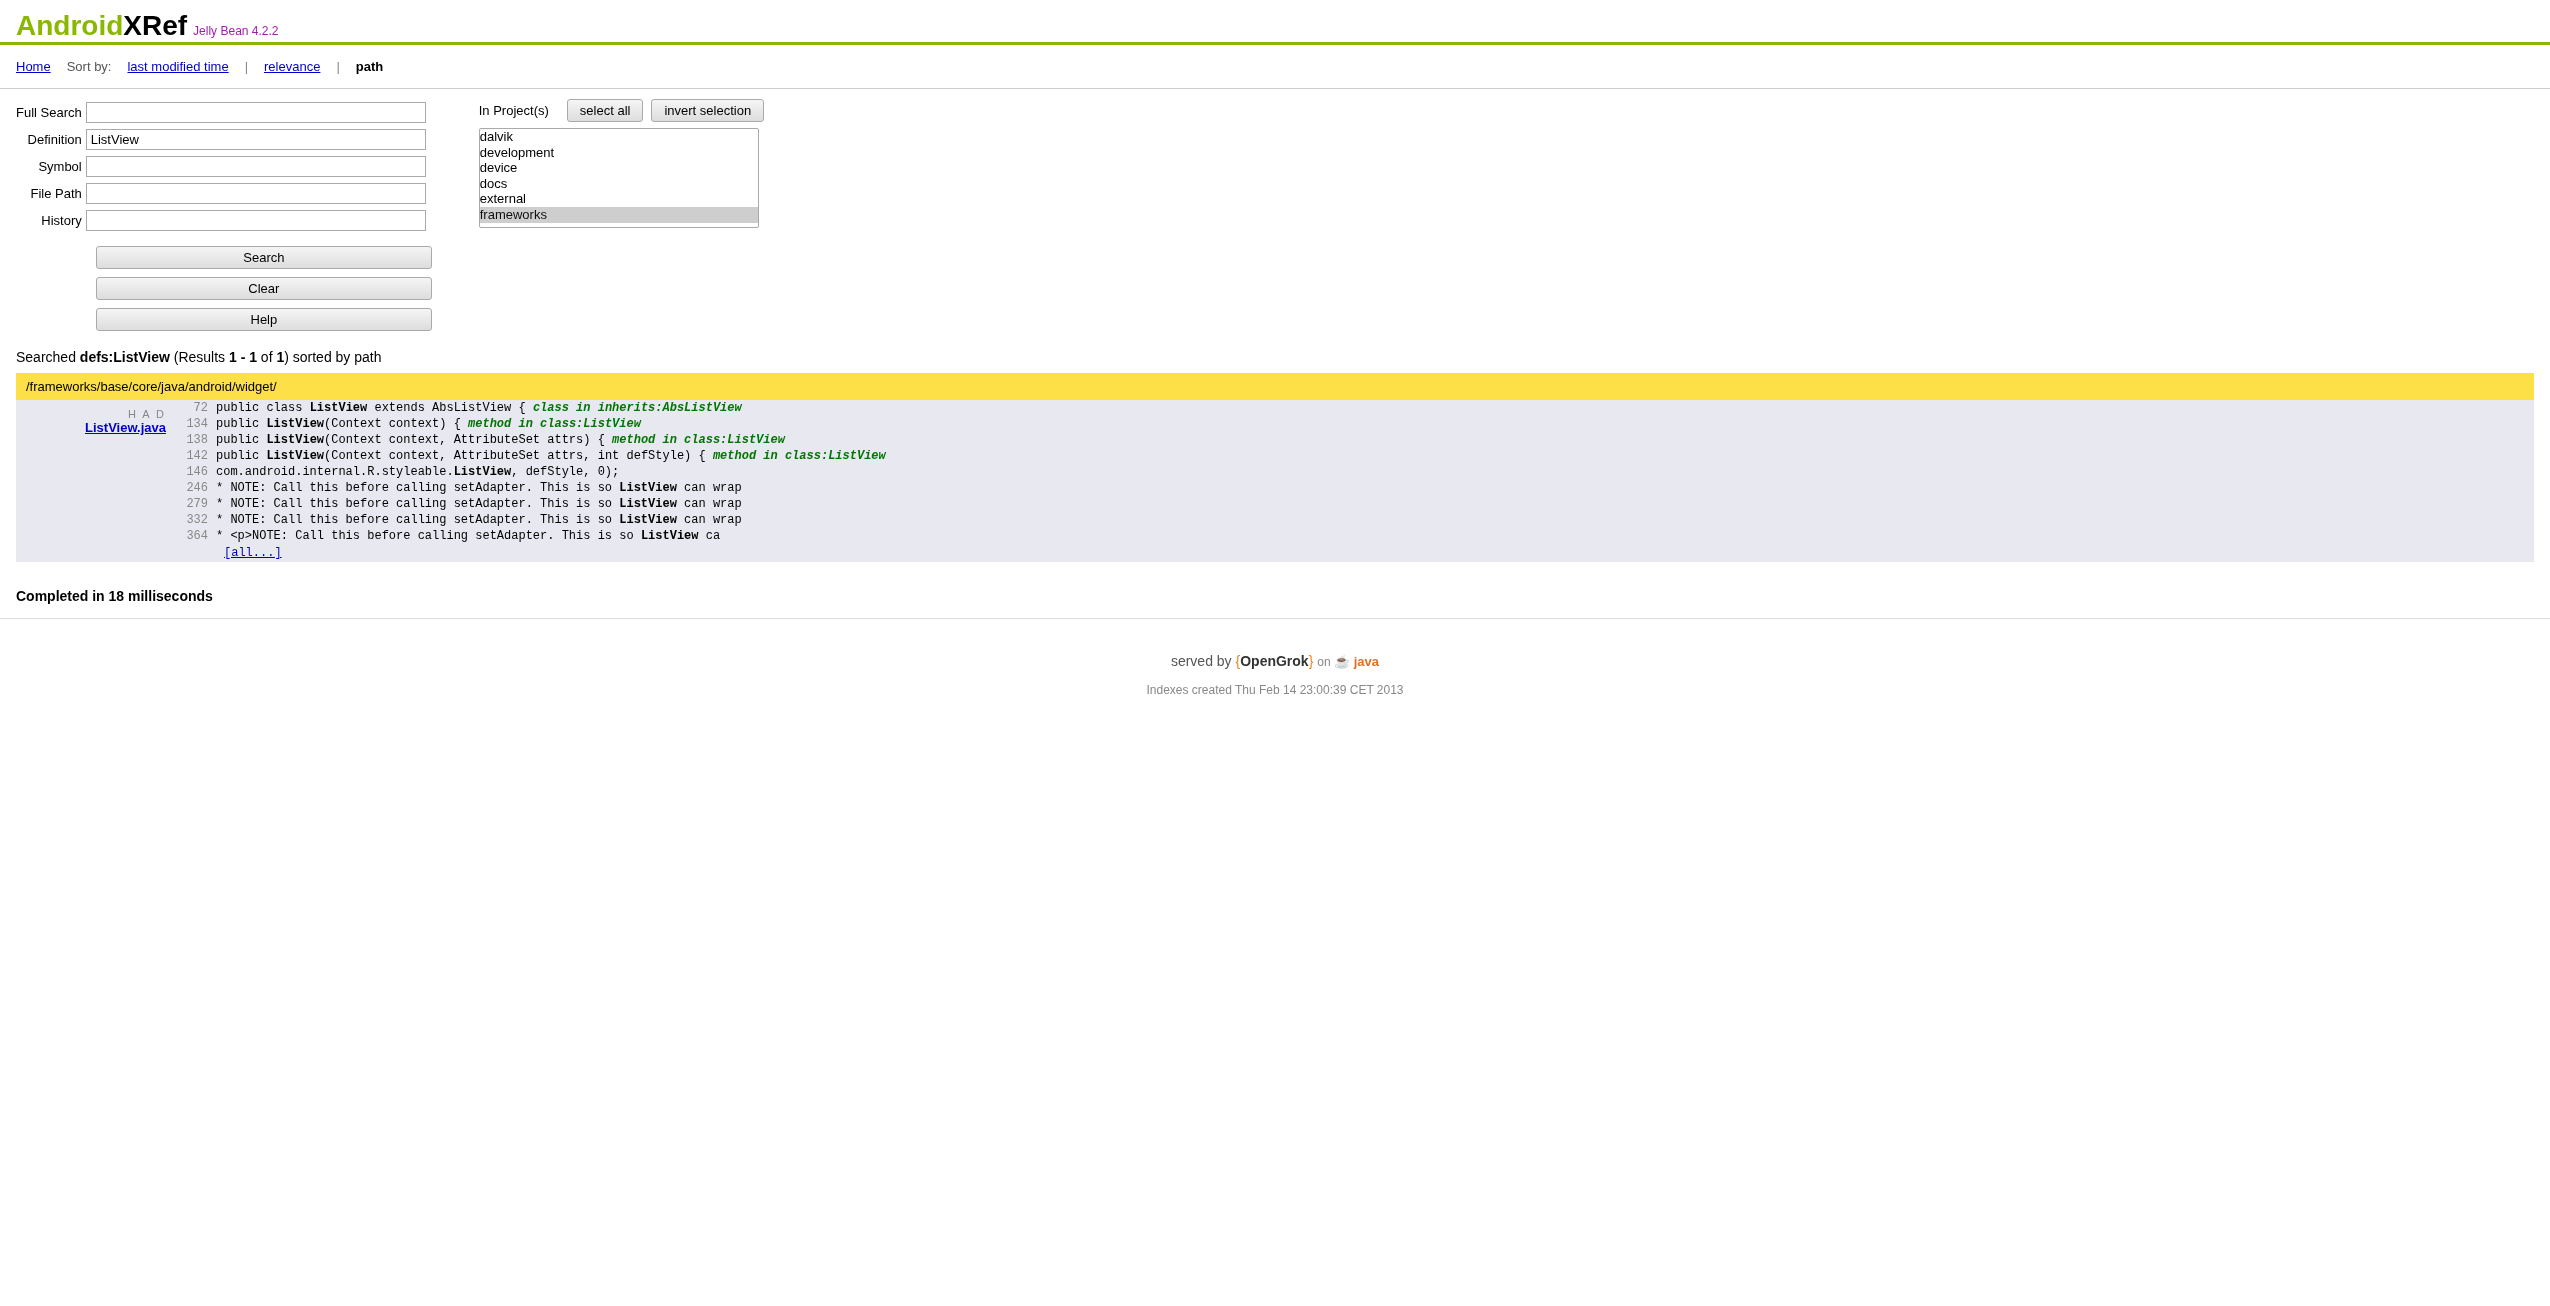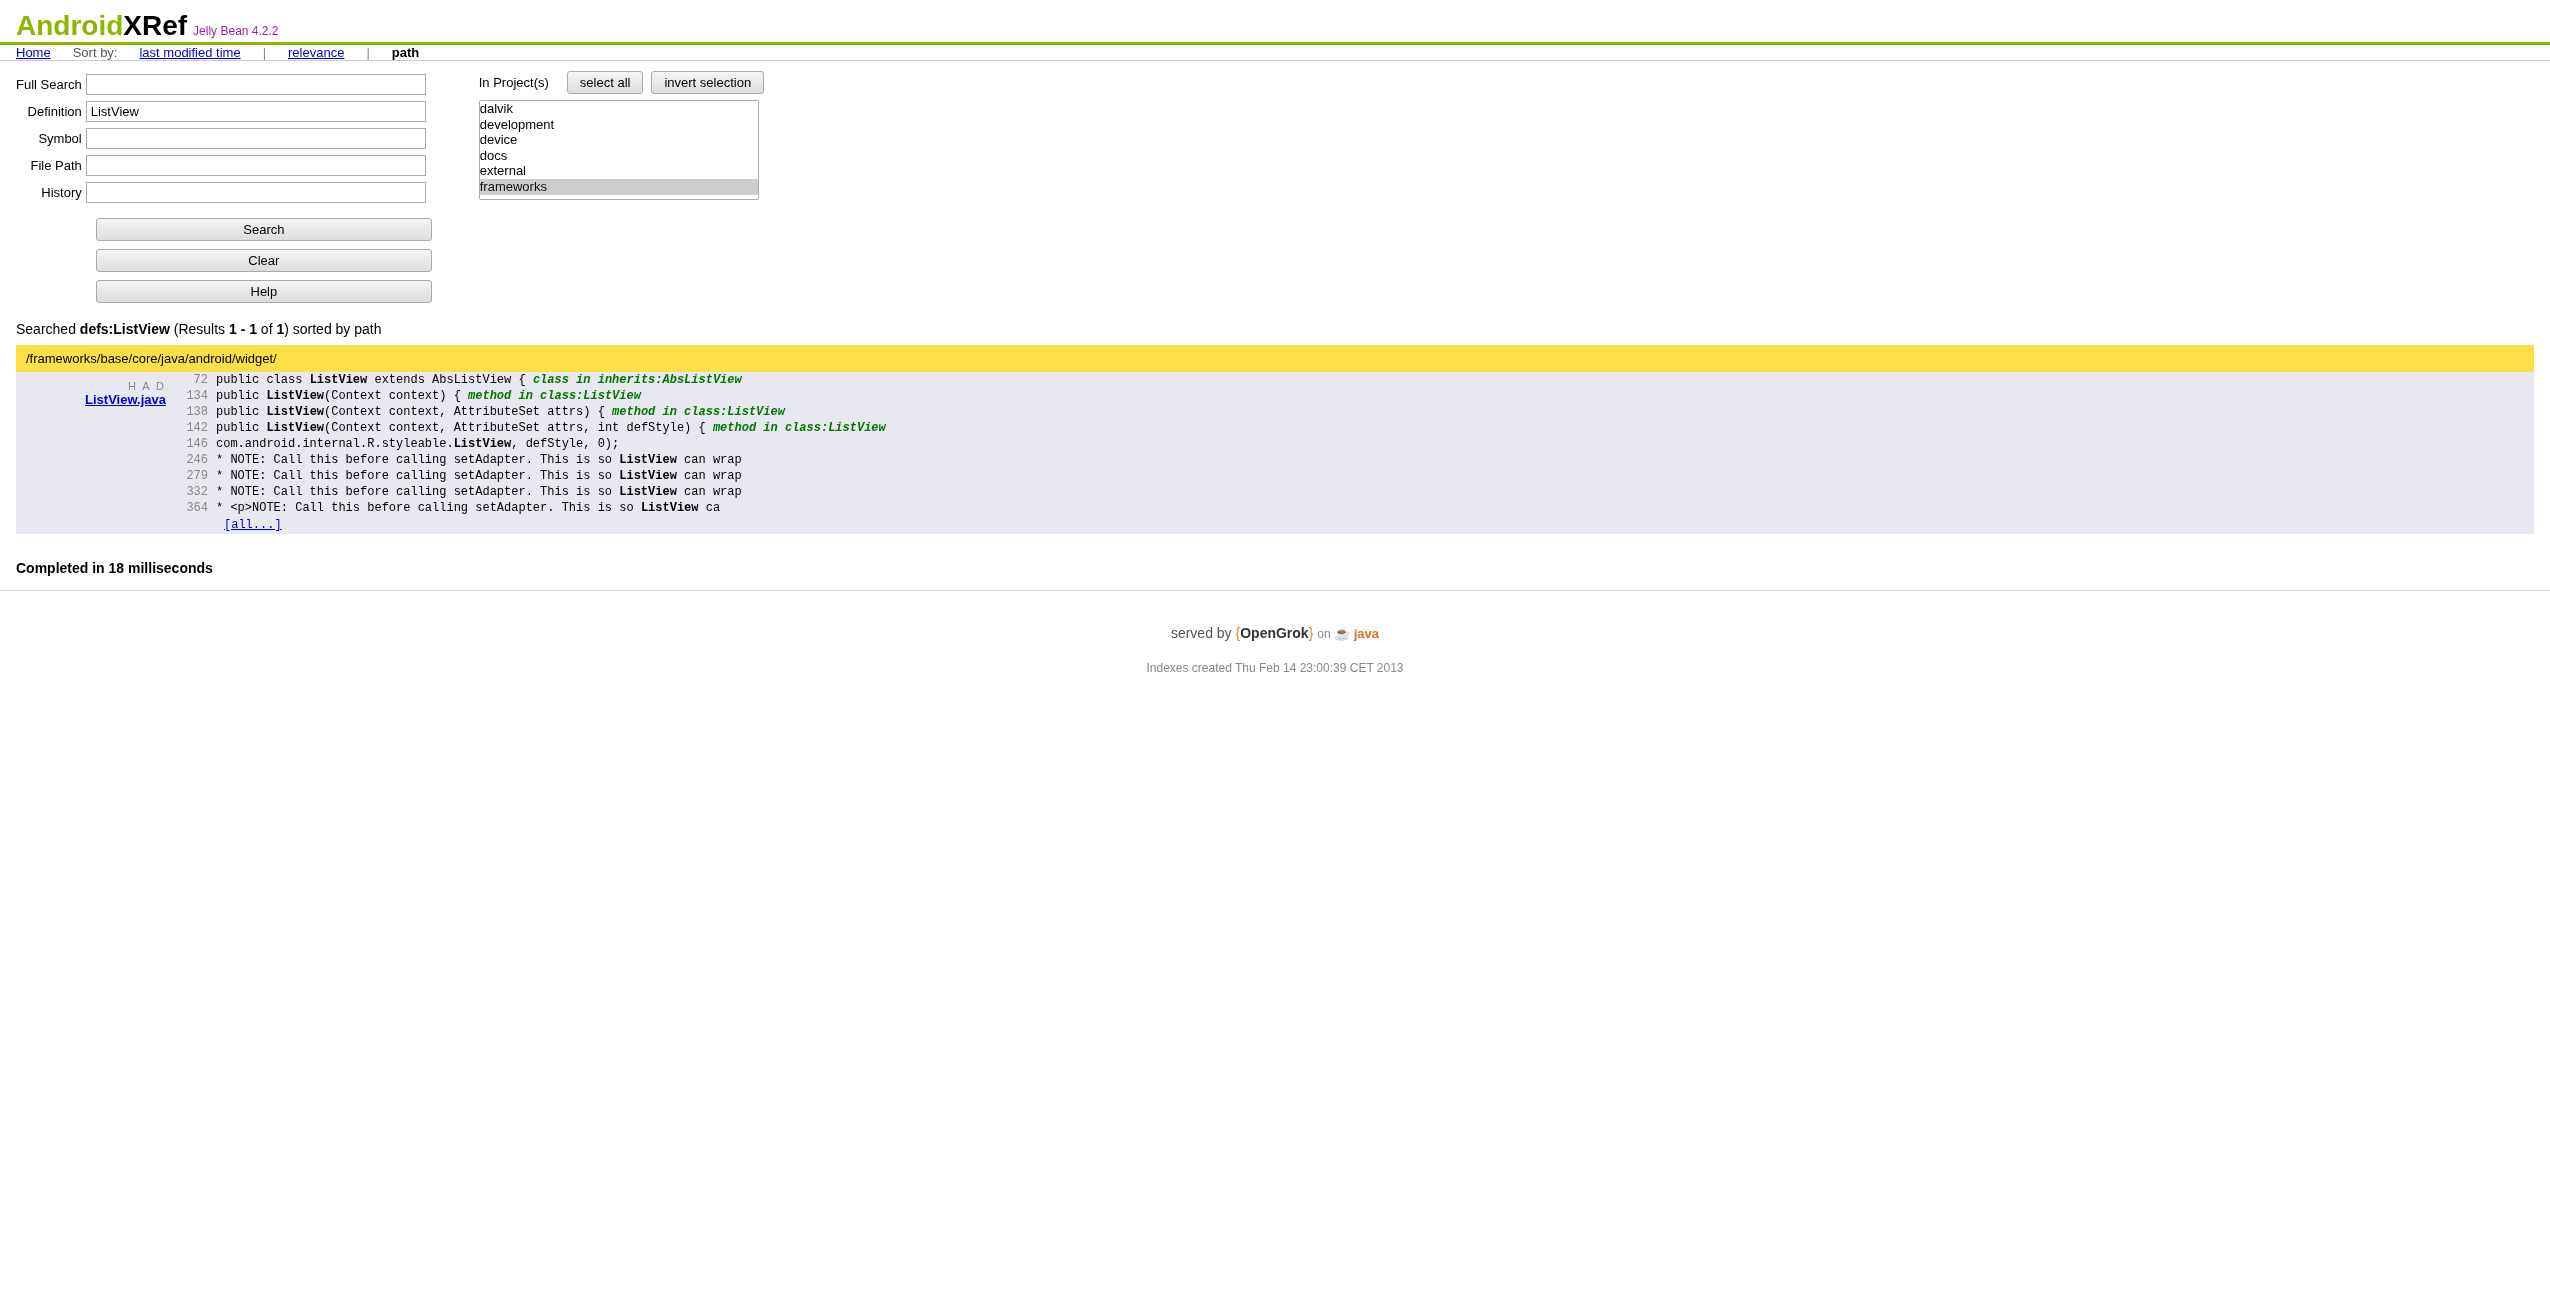--- a/index.html
+++ b/index.html
@@ -28,22 +28,22 @@
     }
     #header h1 .version {
       font-size: 12px;
       color: #a21caf;
       font-weight: normal;
       margin-left: 6px;
     }
     #nav {
       display: flex;
       align-items: center;
-      padding: 0 16px;
-      gap: 22px;
+      padding: 14px 16px;
+      gap: 16px;
       border-bottom: 1px solid #ccc;
     }
     #nav .home-link {
       color: #0000cc;
       text-decoration: underline;
       cursor: pointer;
     }
     #nav .sort-label {
       color: #555;
     }
@@ -371,14 +371,14 @@
 <hr class="divider">
 
 <div id="footer">
   <div>
     <span class="opengrok">
       <span>served by </span><span class="bracket">{</span><span class="og">OpenGrok</span><span class="bracket">}</span>
     </span>
     <span> on </span>
     <span class="java-logo">☕ <span>java</span></span>
   </div>
-  <div style="margin-top:20px;">Indexes created Thu Feb 14 23:00:39 CET 2013</div>
+  <div style="margin-top:14px;">Indexes created Thu Feb 14 23:00:39 CET 2013</div>
 </div>
 
 </body></html>

